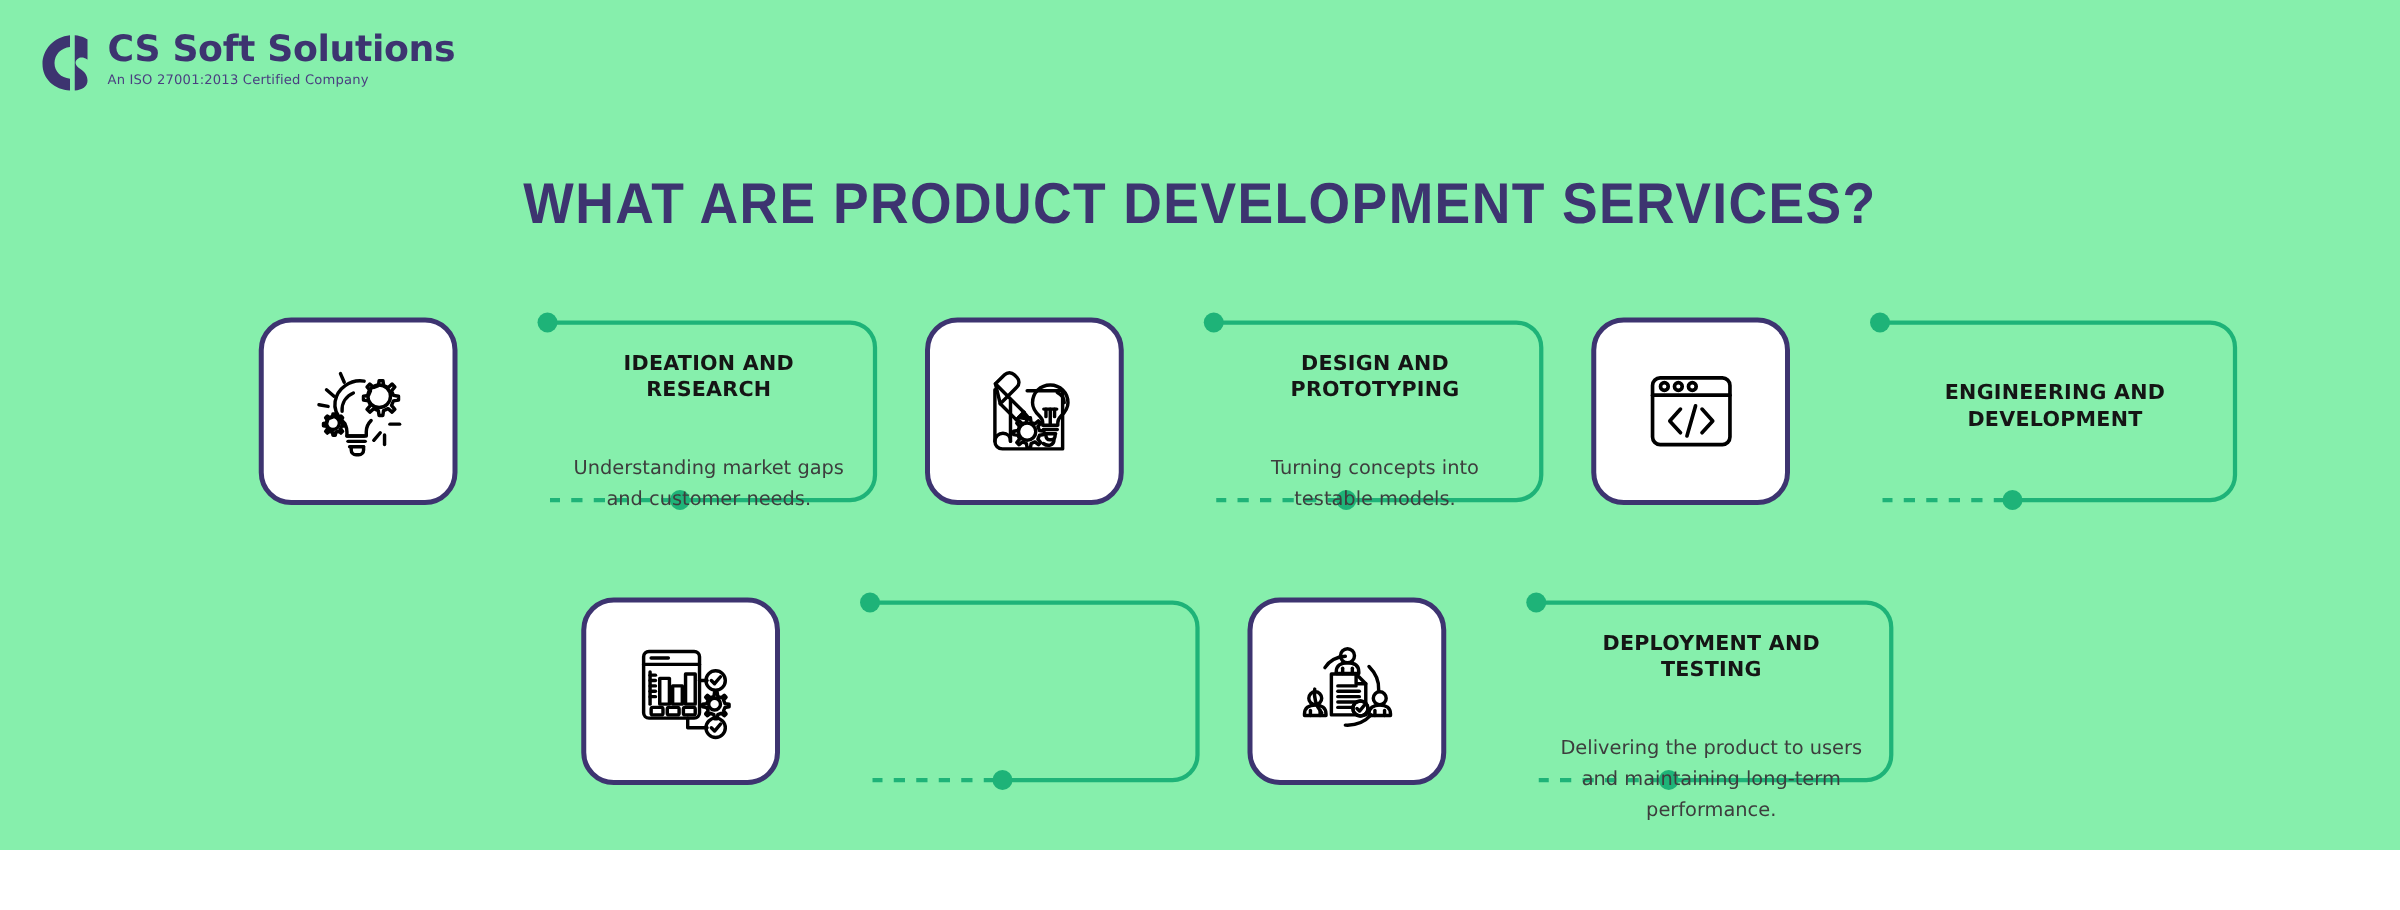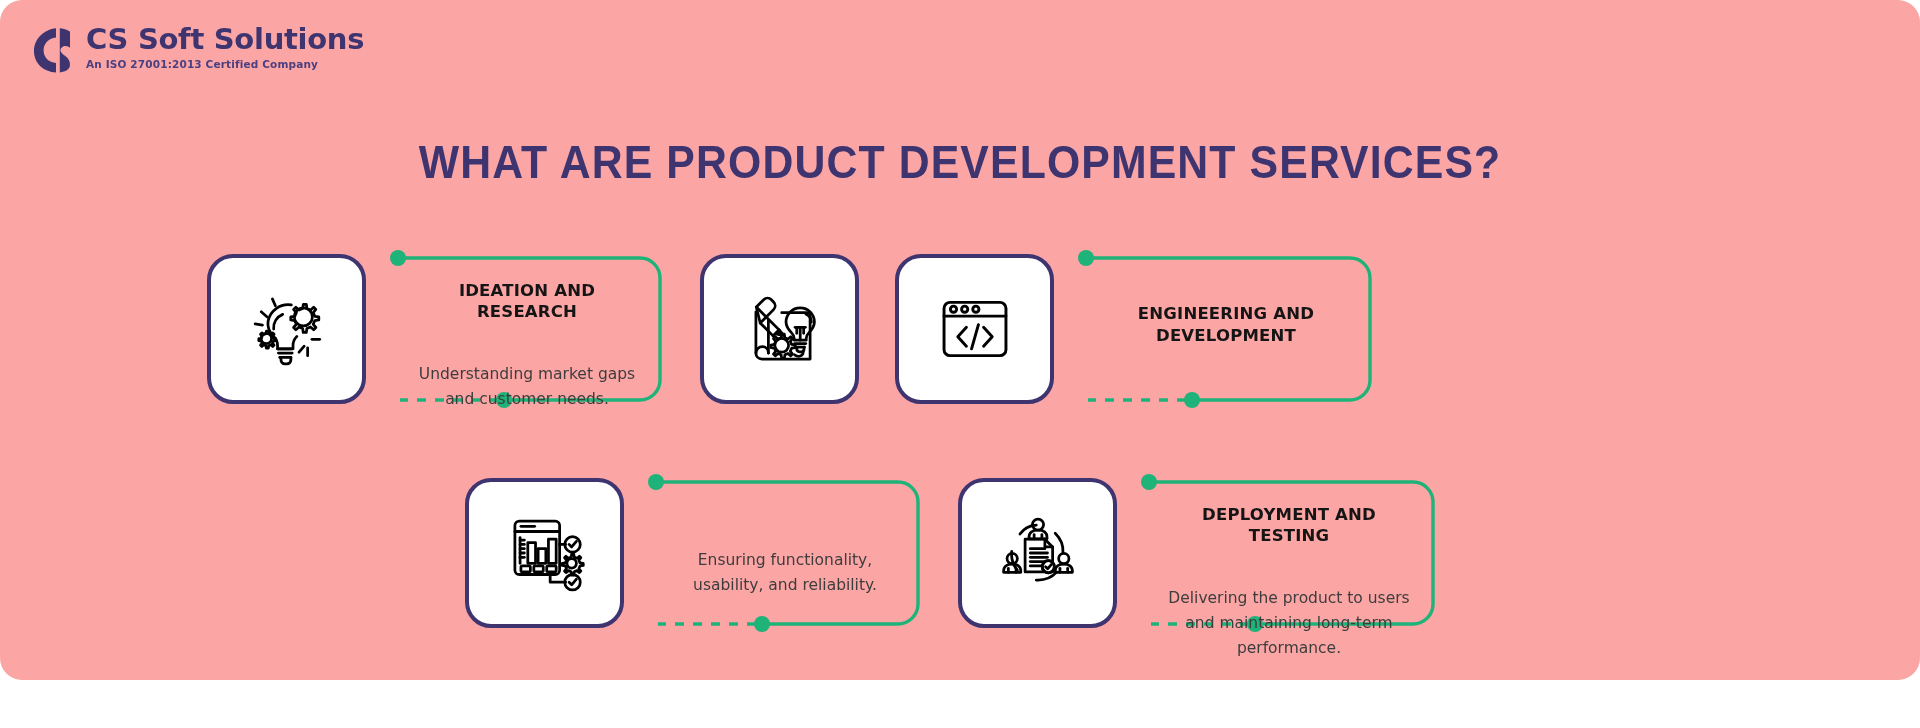--- a/index.html
+++ b/index.html
@@ -10,22 +10,21 @@
     height: 728px;
     background: #ffffff;
     font-family: "Liberation Sans", sans-serif;
     overflow: hidden;
   }
 
   .page {
     position: relative;
     width: 1920px;
     height: 680px;
-    background: #fca5a5;
-    border-radius: 22px;
+    background: #86efac;
   }
 
   
   .logo-block {
     position: absolute;
     left: 30px;
     top: 24px;
     display: flex;
     align-items: flex-start;
     gap: 12px;
@@ -42,21 +41,21 @@
     font-size: 29px;
     font-weight: 700;
     color: #3d3470;
     letter-spacing: -0.3px;
     line-height: 1.05;
     white-space: nowrap;
   }
   .logo-sub {
     font-family: "DejaVu Sans", sans-serif;
     font-size: 10.5px;
-    font-weight: 700;
+    font-weight: 400;
     color: #4a3f80;
     letter-spacing: 0.15px;
     margin-top: 4px;
     white-space: nowrap;
   }
 
   
   .page-heading {
     position: absolute;
     left: 0;
@@ -74,21 +73,21 @@
 
   
   .row {
     position: absolute;
     display: flex;
     align-items: flex-start;
   }
   .row-top    { left: 207px; top: 254px; gap: 36px; }
   .row-bottom { left: 465px; top: 478px; gap: 36px; }
 
-  .step { display: flex; align-items: flex-start; }
+  .step { display: flex; align-items: flex-start; gap: 40px; }
 
   
   .icon-tile {
     width: 159px;
     height: 150px;
     border: 4px solid #3d3470;
     border-radius: 26px;
     background: #ffffff;
     display: flex;
     align-items: center;
@@ -230,20 +229,32 @@
           <path d="M80 32.5 C84 34.5 86.5 38 86.5 42"></path>
 
           <path d="M77 76.5 C77 82 71 83 67 80"></path>
 
           <g>
             <circle cx="52" cy="69" r="8"></circle>
             <path d="M52 56 L55 56 L55.7 60.2 L59.3 61.7 L62.5 59 L64.6 61.1 L62 64.3 L63.5 67.9 L67.6 68.6 L67.6 71.6 L63.5 72.3 L62 75.9 L64.6 79.1 L62.5 81.2 L59.3 78.5 L55.7 80 L55 84.2 L52 84.2 L51.3 80 L47.7 78.5 L44.5 81.2 L42.4 79.1 L45 75.9 L43.5 72.3 L39.4 71.6 L39.4 68.6 L43.5 67.9 L45 64.3 L42.4 61.1 L44.5 59 L47.7 61.7 L51.3 60.2 Z"></path>
           </g>
         </svg>
       </div>
+      <div class="panel panel-w1">
+        <svg class="panel-frame" viewBox="0 0 278 150" preserveAspectRatio="none">
+          <path d="M14 4 L254 4 A20 20 0 0 1 274 24 L274 126 A20 20 0 0 1 254 146 L124 146" fill="none" stroke="#1eb378" stroke-width="3.4" stroke-linecap="round"></path>
+          <path d="M112 146 L14 146" fill="none" stroke="#1eb378" stroke-width="3.4" stroke-linecap="butt" stroke-dasharray="9 9"></path>
+          <circle cx="12" cy="4" r="8" fill="#1eb378"></circle>
+          <circle cx="118" cy="146" r="8" fill="#1eb378"></circle>
+        </svg>
+        <div class="panel-content">
+          <div class="step-title">DESIGN AND PROTOTYPING</div>
+          <div class="step-desc">Turning concepts into testable models.</div>
+        </div>
+      </div>
     </div>
 
     <div class="step">
       <div class="icon-tile">
         <svg width="86" height="86" viewBox="0 0 100 100" fill="none" stroke="#000" stroke-width="3.4" stroke-linecap="round" stroke-linejoin="round">
           <rect x="14" y="19" width="72" height="62" rx="7"></rect>
           <path d="M14 35 L86 35"></path>
           <circle cx="25" cy="27" r="3.6"></circle>
           <circle cx="38" cy="27" r="3.6"></circle>
           <circle cx="51" cy="27" r="3.6"></circle>
@@ -307,21 +318,20 @@
         </svg>
       </div>
       <div class="panel panel-w1">
         <svg class="panel-frame" viewBox="0 0 278 150" preserveAspectRatio="none">
           <path d="M14 4 L254 4 A20 20 0 0 1 274 24 L274 126 A20 20 0 0 1 254 146 L124 146" fill="none" stroke="#1eb378" stroke-width="3.4" stroke-linecap="round"></path>
           <path d="M112 146 L14 146" fill="none" stroke="#1eb378" stroke-width="3.4" stroke-linecap="butt" stroke-dasharray="9 9"></path>
           <circle cx="12" cy="4" r="8" fill="#1eb378"></circle>
           <circle cx="118" cy="146" r="8" fill="#1eb378"></circle>
         </svg>
         <div class="panel-content">
-          <div class="step-desc">Ensuring functionality, usability, and reliability.</div>
         </div>
       </div>
     </div>
 
     <div class="step">
       <div class="icon-tile">
         <svg width="86" height="86" viewBox="0 0 100 100" fill="none" stroke="#000" stroke-width="3.2" stroke-linecap="round" stroke-linejoin="round">
 
           <path d="M29 28 C33 22 40 18 48 17.5"></path>
           <path d="M70 27 C76 33 79.5 41 79 49"></path>

